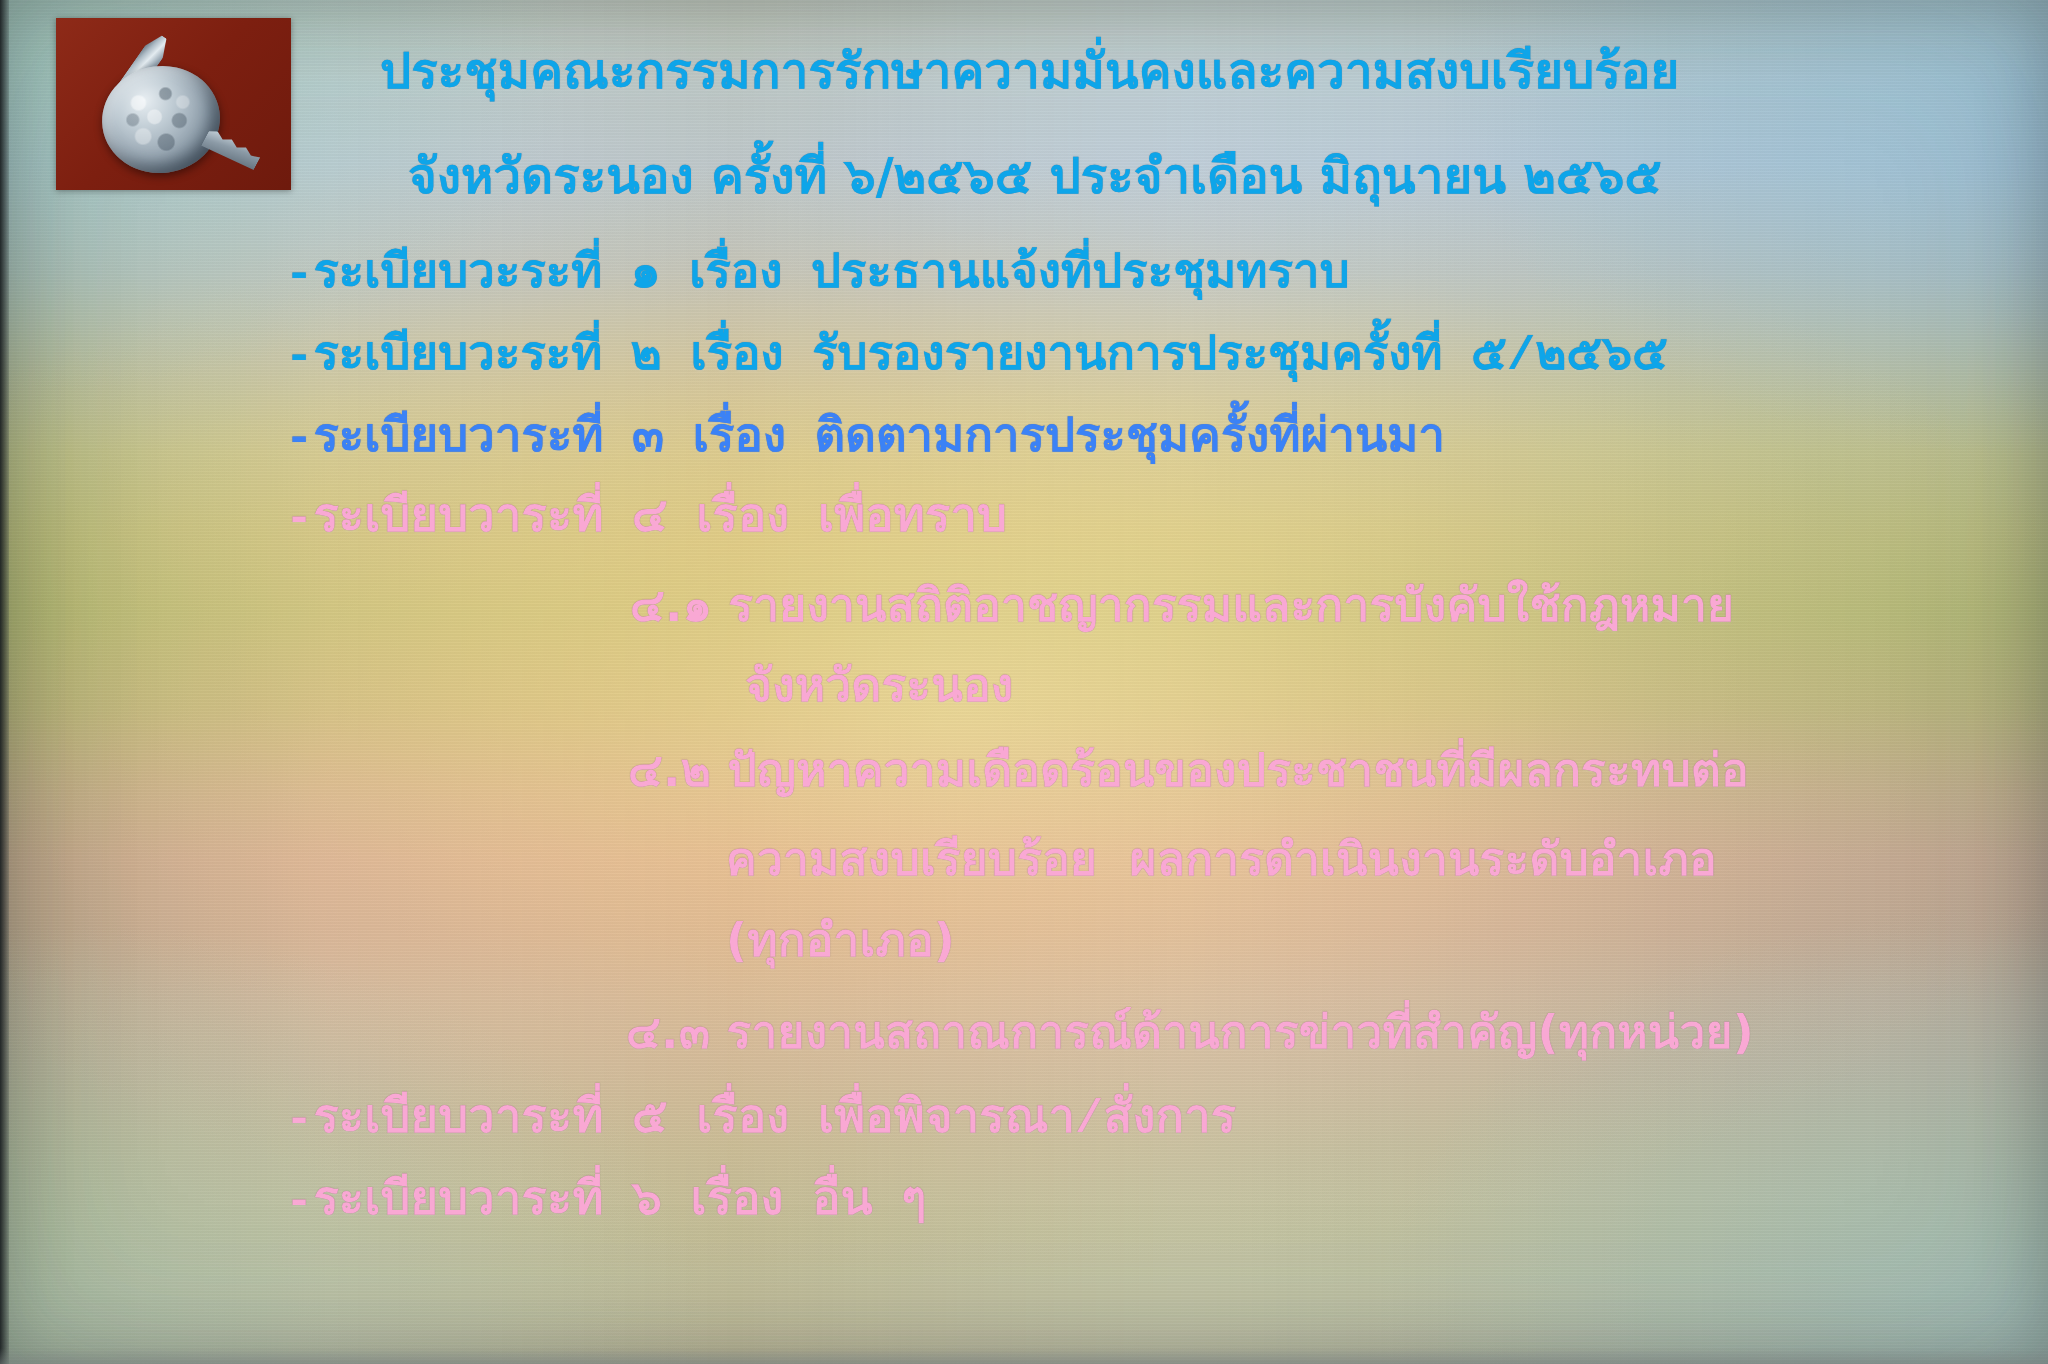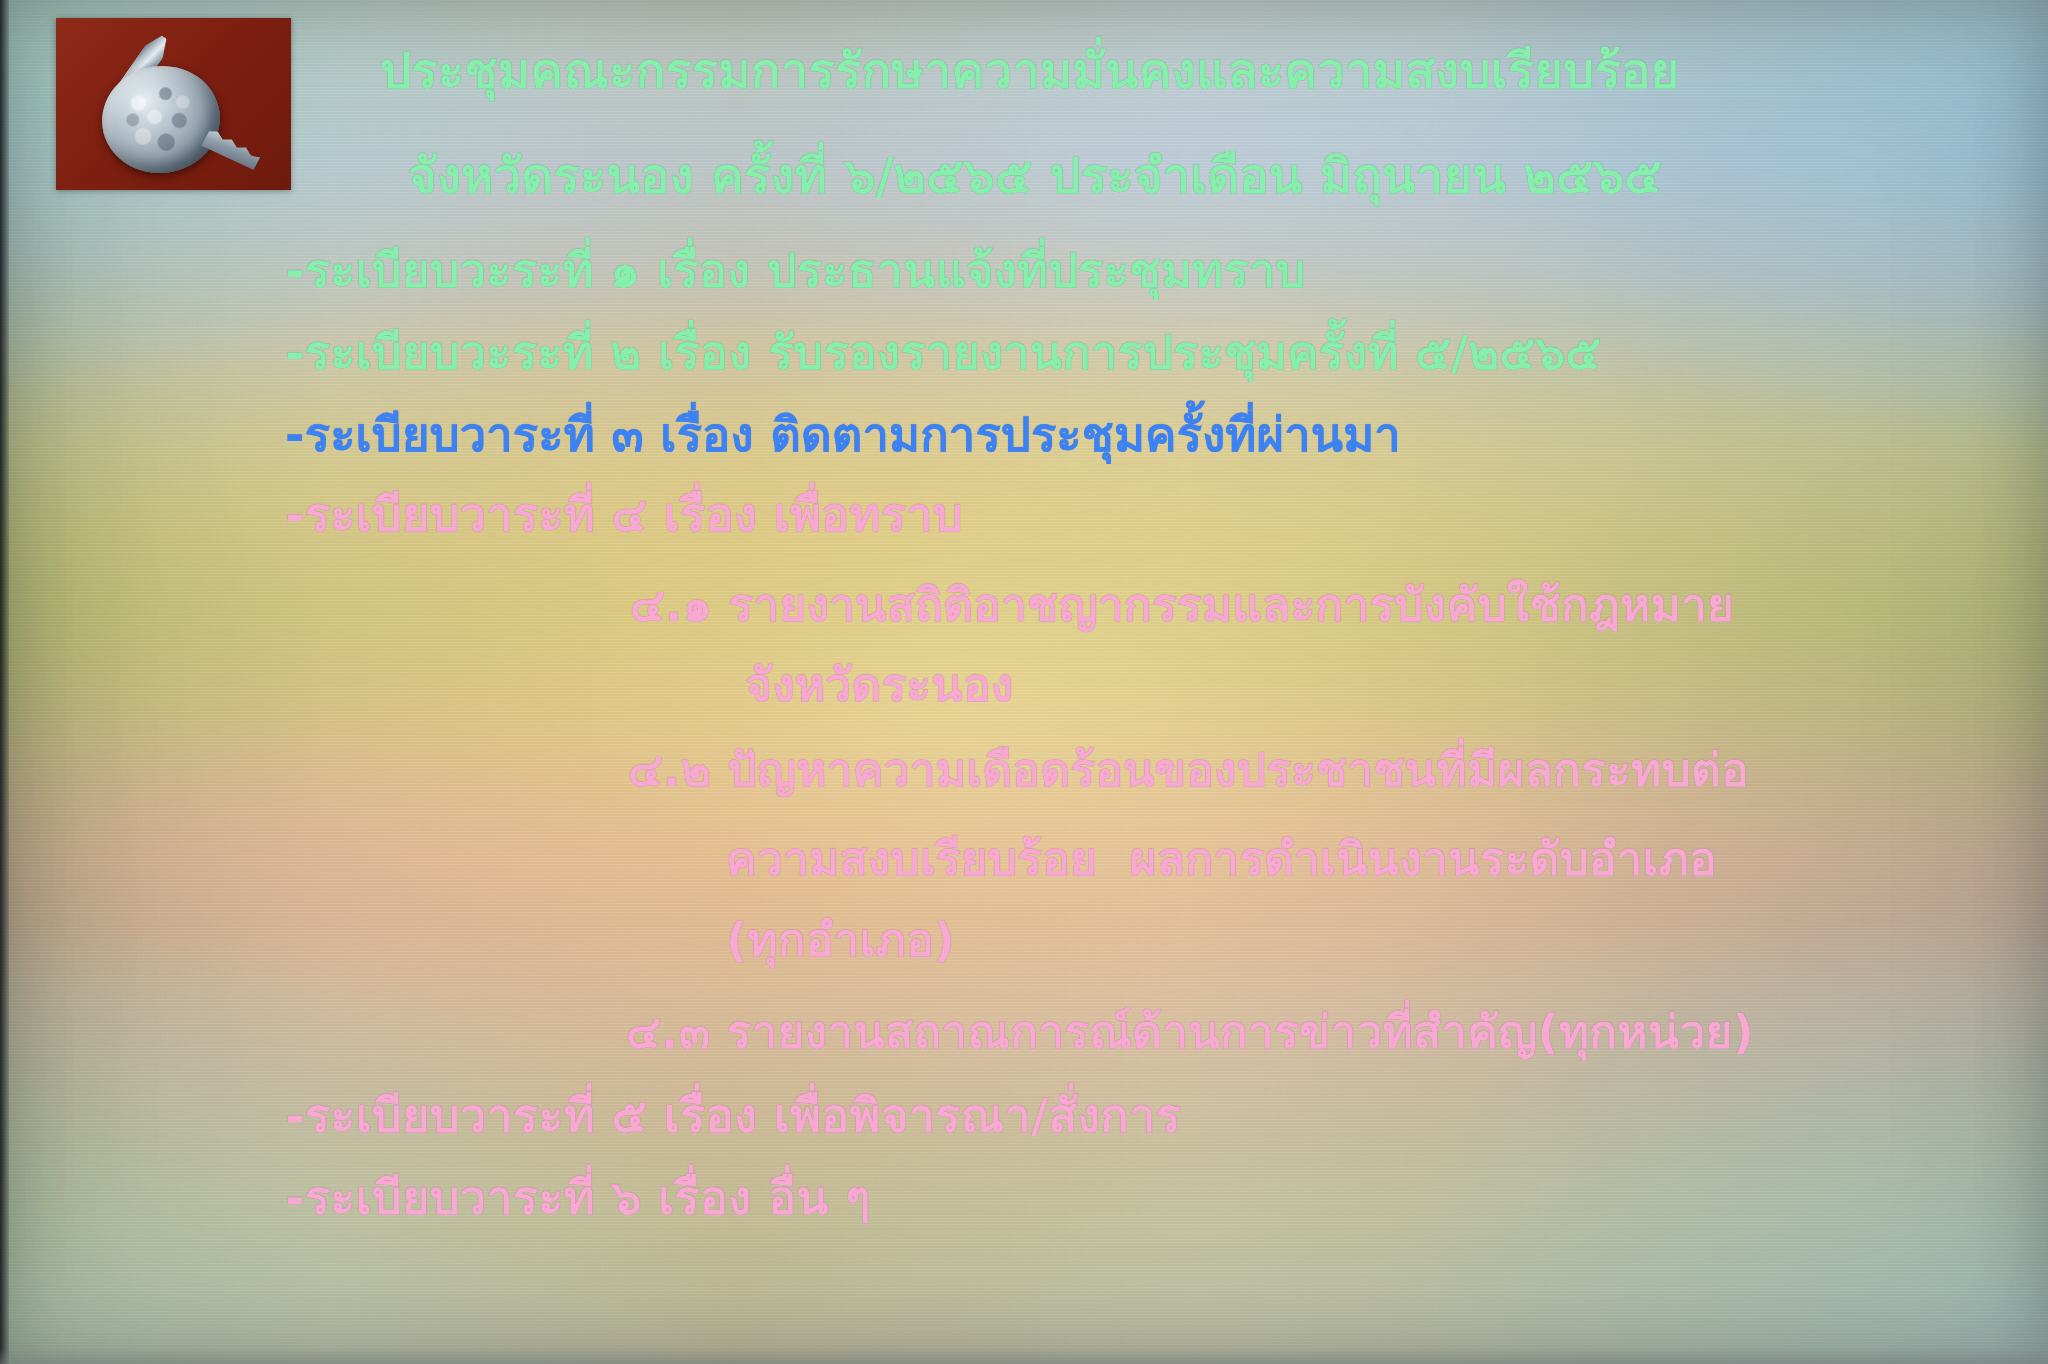--- a/index.html
+++ b/index.html
@@ -191,30 +191,30 @@
   
   #slide-text {
     position: absolute;
     left: 0; top: 0;
     width: 2048px;
     height: 1364px;
   }
   .line {
     position: absolute;
     white-space: pre;
-    color: #86efac;
+    color: #0ea5e9;
     font-weight: 700;
     letter-spacing: 0.2px;
     text-shadow:
       0 0 1px rgba(40,55,80,0.55),
       0 1px 2px rgba(255,255,255,0.22);
     font-family: "DejaVu Sans", "Liberation Sans", sans-serif;
   }
   .title-line { font-size: 49px; }
-  .agenda-line { font-size: 47px; }
+  .agenda-line { font-size: 47px; font-family: Liberation Mono, monospace; }
   .sub-line { font-size: 46px; }
 
   
   .ink-warm { color: #f9a8d4; text-shadow: 0 0 1px rgba(55,45,35,0.5), 0 1px 2px rgba(255,255,255,0.2); }
   .ink-mid  { color: #3b82f6; }
 </style>
 </head>
 <body>
 
 <div id="stage">

